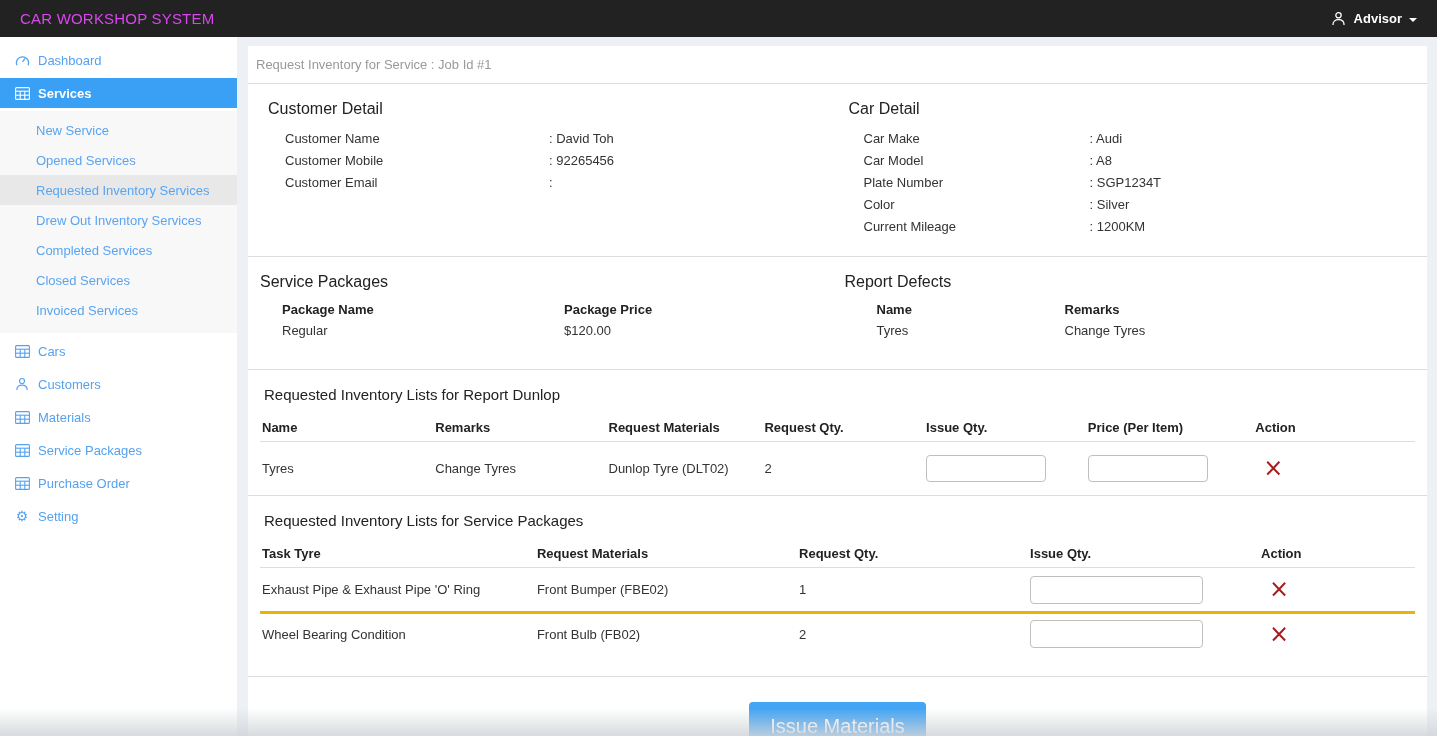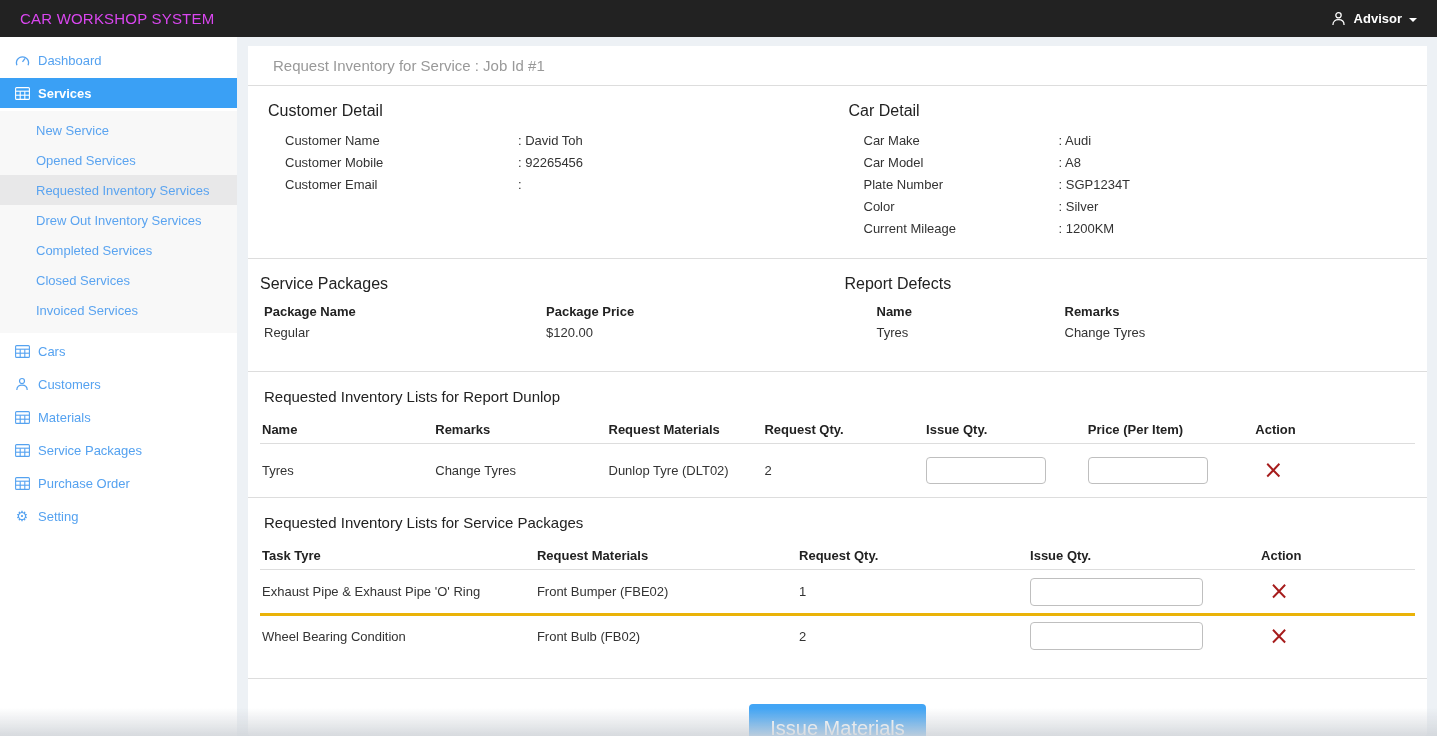--- a/index.html
+++ b/index.html
@@ -33,39 +33,39 @@
   .nav-item { margin:3px 0; }
   .nav-item:first-child { margin-top:8px; }
   .submenu { background:#F8F8F8; padding:4px 0 8px 0; }
   .subitem { height:30px; display:flex; align-items:center; padding-left:36px;
     color:#5BA4F0; font-size:13px; cursor:pointer; }
   .subitem.active { background:#E8E8E9; }
   .gear-glyph { font-size:14px; line-height:1; }
 
   
   .sect { border-bottom:1px solid #DDDDDD; }
-  .title-bar { padding:11px 25px; font-size:15px; color:#999999; }
+  .title-bar { padding:11px 8px; font-size:13px; color:#999999; }
 
   .details { display:flex; padding:10px 0 18px 8px; }
   .dcol { width:50%; }
   .dhead { font-size:16px; color:#222; padding:6px 0 10px 12px; }
   .dhead.car { padding-left:7px; }
-  .kv-row { display:flex; font-size:13px; color:#333; line-height:22px; }
+  .kv-row { display:flex; font-size:13px; color:#333; line-height:22px;gap:31px; }
   .dcol.cust .kv-row { padding-left:29px; }
   .dcol.cust .kv-label { width:233px; flex:none; }
   .dcol.car  .kv-row { padding-left:22px; }
   .dcol.car  .kv-label { width:195px; flex:none; }
   .kv-value::before { content:": "; }
 
   .minitables { display:flex; padding:10px 0 28px 0; }
   .mhead { font-size:16px; color:#222; padding:6px 0 8px 12px; }
   .mhead.right { padding-left:7px; }
   .mini-row { display:flex; font-size:13px; line-height:21px; color:#333; }
   .mini-row.hdr { font-weight:bold; color:#222; }
-  .mini-left .mini-row { padding-left:16px; }
+  .mini-left .mini-row { padding-left:34px; }
   .mini-left .mc1 { width:282px; flex:none; }
   .mini-right .mini-row { padding-left:39px; }
   .mini-right .mc1 { width:188px; flex:none; }
 
   .tsect { padding:10px 12px 0 12px; }
   .theading { font-size:15px; color:#222; padding:6px 0 10px 4px; }
   .tbl { width:100%; }
   .tbl-hrow { display:flex; align-items:center; height:29px;
     border-bottom:1px solid #DDDDDD; font-size:13px; font-weight:bold; color:#222; }
   .tbl-row { display:flex; align-items:center; font-size:13px; color:#333; }

